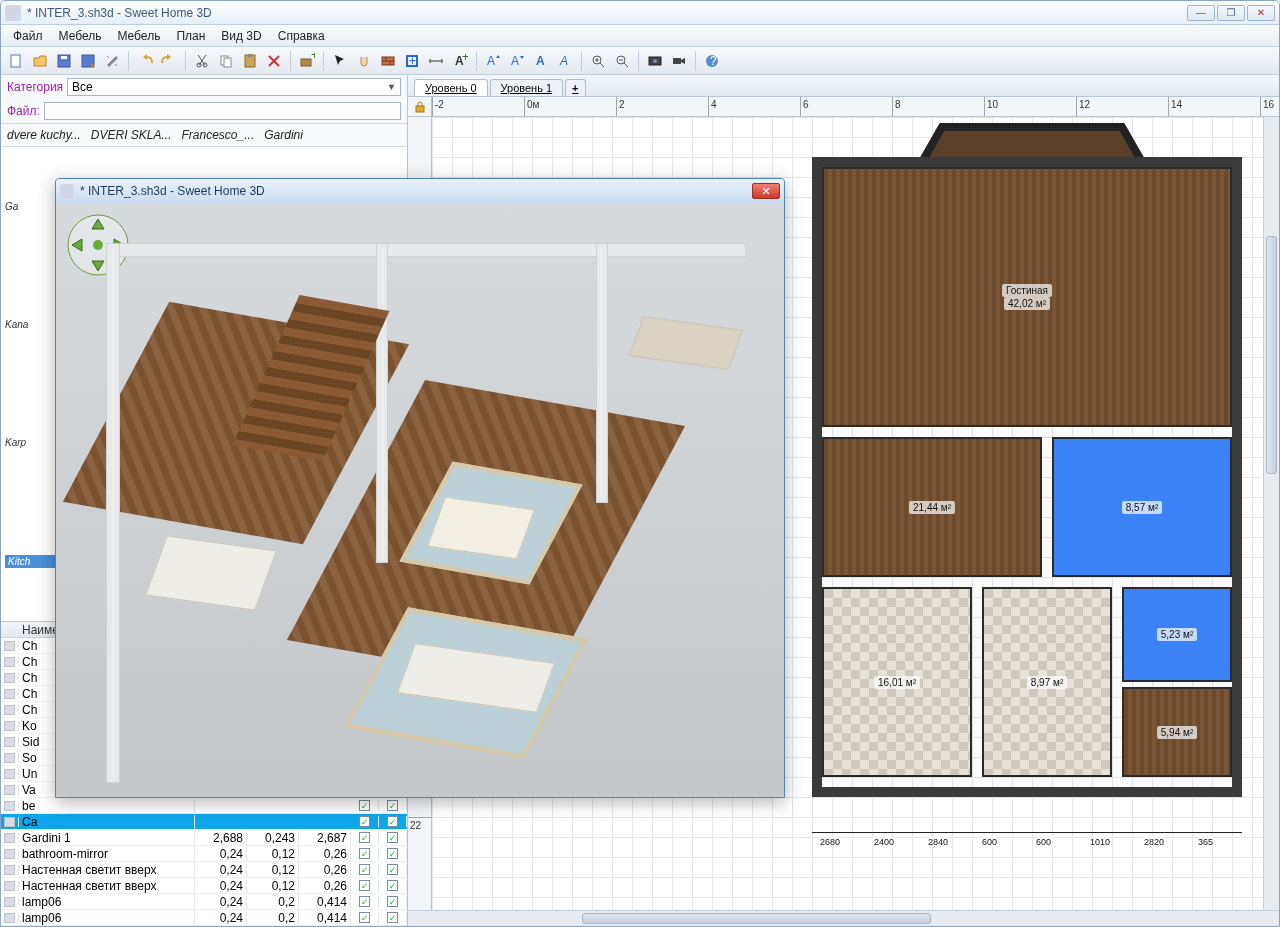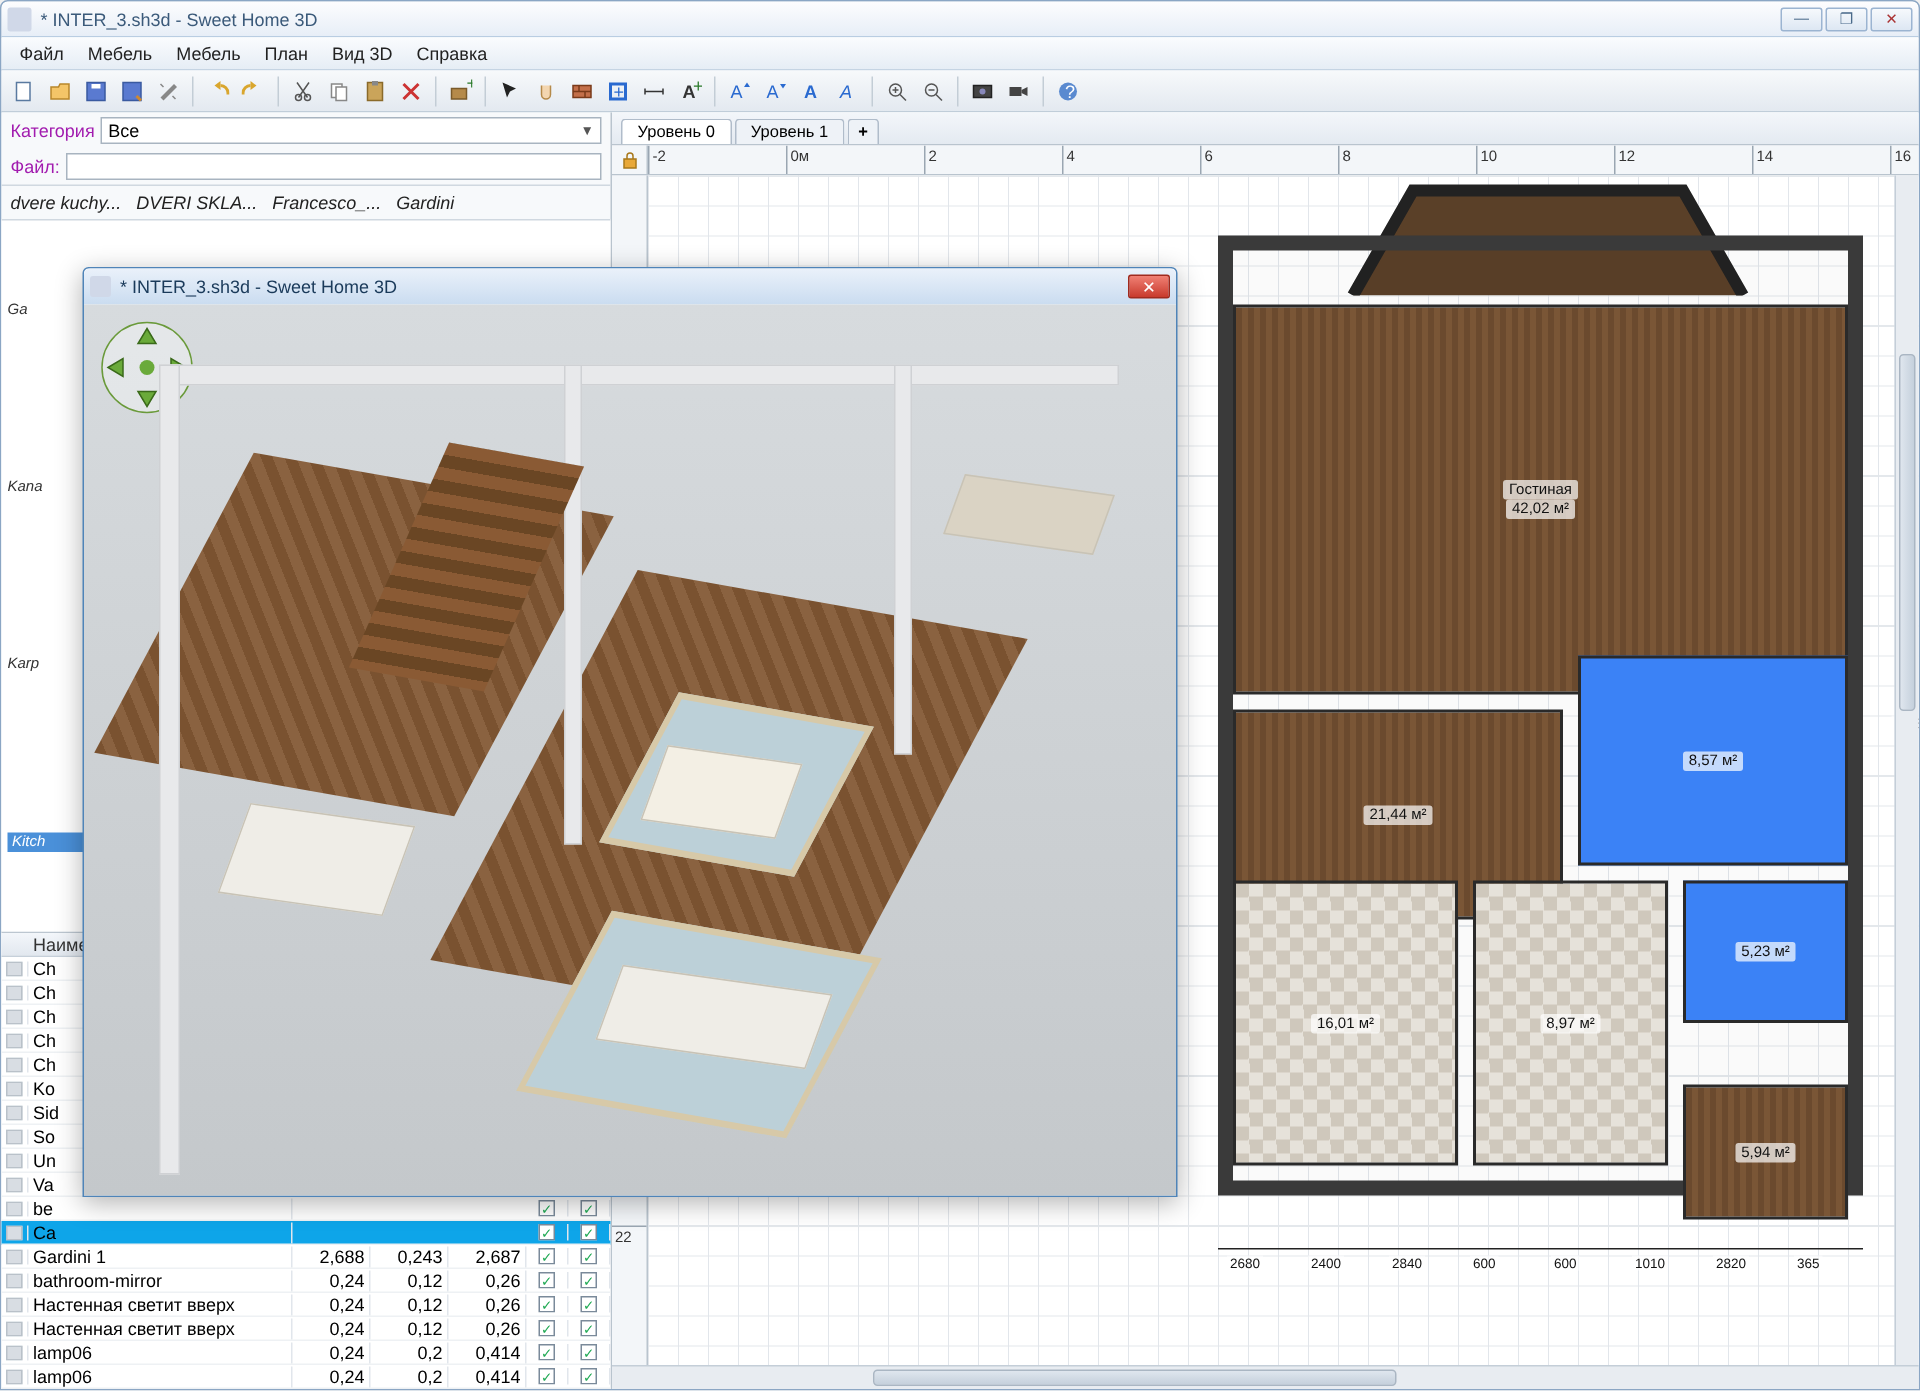--- a/index.html
+++ b/index.html
@@ -20,21 +20,21 @@
 
 
 .toolbar { height: 28px; display: flex; align-items: center; background: linear-gradient(#f7f9fb,#e3e9f0); border-bottom: 1px solid #c0cdd9; padding: 0 4px; gap: 2px; }
 .tool-sep { width: 1px; height: 20px; background: #c3cdd6; margin: 0 3px; }
 .tool-btn { width: 22px; height: 22px; border: 1px solid transparent; border-radius: 2px; display: flex; align-items: center; justify-content: center; cursor: pointer; }
 .tool-btn svg { width: 16px; height: 16px; }
 
 
 .main { flex: 1; display: flex; min-height: 0; }
 .left-panel { width: 407px; border-right: 1px solid #b9c4ce; background: #f7f9fb; display: flex; flex-direction: column; }
-.right-panel { flex: 1; display: flex; flex-direction: column; background: #fff; position: relative; }
+.right-panel { flex: 1; display: flex; flex-direction: column; background: #fff; position: relative; text-decoration: underline; }
 
 
 .row { display: flex; align-items: center; padding: 3px 6px; gap: 4px; }
 .row label { color: #a21caf; }
 .combo { flex: 1; border: 1px solid #a8b4c0; background: #fff; height: 18px; padding: 0 4px; display: flex; align-items: center; justify-content: space-between; cursor: pointer; }
 .combo .arrow { font-size: 9px; color: #555; }
 .text-input { flex: 1; border: 1px solid #a8b4c0; background: #fff; height: 18px; padding: 0 4px; }
 
 .catalog-strip { display: flex; gap: 10px; padding: 4px 6px; border-top: 1px solid #d0d8e0; color: #222; font-style: italic; }
 .catalog-strip span { white-space: nowrap; overflow: hidden; text-overflow: ellipsis; }
@@ -79,21 +79,21 @@
     linear-gradient(#e2e6eb 1px, transparent 1px),
     linear-gradient(90deg, #e2e6eb 1px, transparent 1px),
     linear-gradient(#cdd4db 1px, transparent 1px),
     linear-gradient(90deg, #cdd4db 1px, transparent 1px);
   background-size: 20px 20px, 20px 20px, 100px 100px, 100px 100px;
 }
 
 .floorplan { position: absolute; left: 380px; top: 40px; width: 430px; height: 640px; }
 .fp-outline { position: absolute; inset: 0; border: 10px solid #3a3a3a; background: rgba(0,0,0,0.02); }
 .fp-room { position: absolute; border: 2px solid #2a2a2a; display: flex; align-items: center; justify-content: center; flex-direction: column; }
-.fp-room.wood { background: repeating-linear-gradient(90deg,#6b4a2e 0 4px,#7a5636 4px 8px); margin-top: 36px; }
+.fp-room.wood { background: repeating-linear-gradient(90deg,#6b4a2e 0 4px,#7a5636 4px 8px); }
 .fp-room.tile { background: repeating-conic-gradient(#e6e2da 0 25%, #cfc8bc 0 50%) 0 0/18px 18px; }
 .fp-room.dark { background: #3b82f6; }
 .fp-room .lbl { background: rgba(255,255,255,0.7); padding: 1px 4px; font-size: 10px; border-radius: 2px; color: #111; }
 .fp-bay { position: absolute; top: -50px; left: 80px; width: 280px; height: 90px; }
 .fp-bay svg { width: 100%; height: 100%; }
 .dim { position: absolute; font-size: 9px; color: #111; background: rgba(255,255,255,0.6); padding: 0 2px; }
 .dim-line { position: absolute; border-top: 1px solid #222; }
 
 .scroll-h { height: 16px; background: #e8ecf1; border-top: 1px solid #c4ced8; display: flex; }
 .scroll-h .track { flex: 1; position: relative; }

